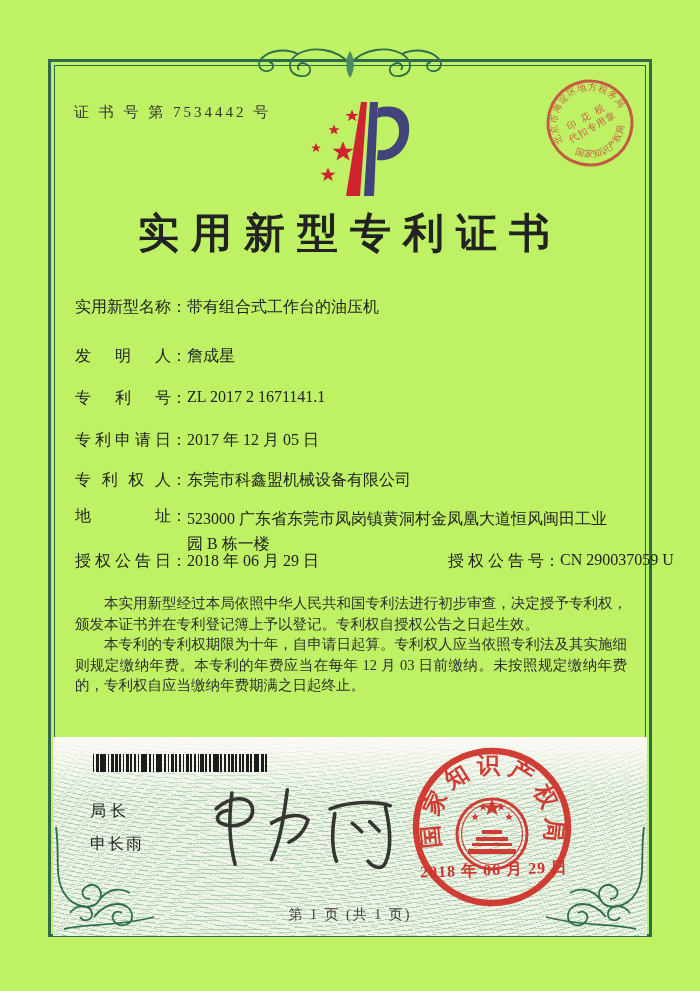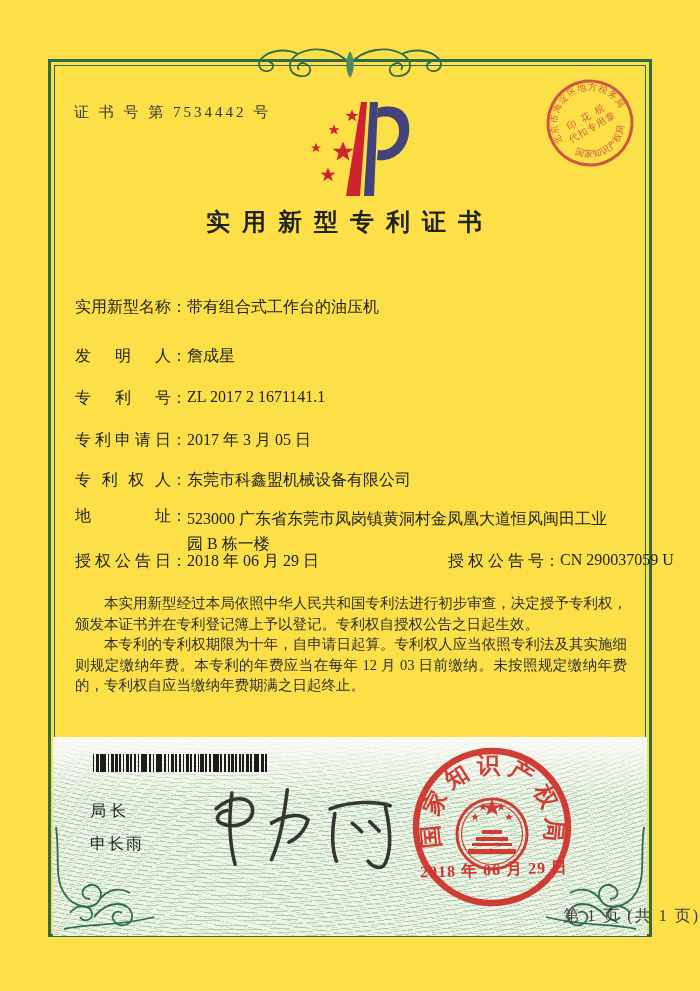--- a/index.html
+++ b/index.html
@@ -1,48 +1,48 @@
 <!DOCTYPE html>
 <html><head>
 <meta charset="utf-8">
 <style>
   html,body{margin:0;padding:0;}
   body{background:#e8e8e4;font-family:"Liberation Serif","DejaVu Serif",serif;}
-  .page{position:relative;width:700px;height:991px;margin:0 auto;background:#fde047;overflow:hidden;color:#2b2b2b;}
+  .page{position:relative;width:700px;height:991px;margin:0 auto;background:#bef264;overflow:hidden;color:#2b2b2b;}
   
   .frame{position:absolute;left:48px;top:59px;width:604px;height:878px;border:3px solid #2d6b4b;box-sizing:border-box;}
   .frame-inner{position:absolute;inset:3px;border:1px solid #2d6b4b;}
   
   .green-panel{position:absolute;left:53px;top:737px;width:594px;height:199px;background-color:#edf4e7;
     background-image:
       repeating-radial-gradient(900px 700px at 30% -560px, rgba(110,170,115,0) 0 4.5px, rgba(110,170,115,.45) 4.5px 5.5px),
       repeating-radial-gradient(900px 700px at 75% -540px, rgba(110,170,115,0) 0 5px, rgba(110,170,115,.30) 5px 6px);}
   .green-panel::before{content:"";position:absolute;inset:0;background:linear-gradient(180deg,#fcfbf6 0,rgba(252,251,246,.65) 20px,rgba(252,251,246,0) 60px);}
   .cert-no{position:absolute;left:74px;top:103px;font-size:15px;letter-spacing:3px;color:#333;}
   .logo{position:absolute;left:288px;top:100px;}
   .tax-stamp{position:absolute;left:535px;top:68px;opacity:.9;}
-  .title{position:absolute;left:0;top:206px;width:100%;text-align:center;font-size:24px;font-weight:700;letter-spacing:12px;color:#222;}
+  .title{position:absolute;left:0;top:206px;width:100%;text-align:center;font-size:41px;font-weight:700;letter-spacing:12px;color:#222;}
   .fieldrow{position:absolute;left:75px;font-size:16px;color:#222;white-space:nowrap;}
   .flabel{display:inline-block;width:96px;text-align:justify;text-align-last:justify;vertical-align:top;}
   .fcolon{display:inline-block;width:16px;vertical-align:top;}
   .fvalue{display:inline-block;vertical-align:top;}
   .fvalue.wrap{white-space:normal;width:426px;line-height:25px;}
   .grant-right{position:absolute;left:373px;top:0;}
   .body-text{position:absolute;left:75px;top:584px;width:552px;font-size:14.5px;line-height:20.6px;text-align:justify;color:#2e2e2e;margin-top:9px;}
   .body-text p{margin:0;text-indent:2em;}
   .barcode{position:absolute;left:93px;top:754px;width:174px;height:18px;
     background-image:
       repeating-linear-gradient(90deg,#1c1c1c 0 1.5px,transparent 1.5px 3.5px,#1c1c1c 3.5px 6px,transparent 6px 7.5px),
       repeating-linear-gradient(90deg,transparent 0 9px,#1c1c1c 9px 11px,transparent 11px 14px);}
   .signer-title{position:absolute;left:90px;top:801px;font-size:16px;letter-spacing:4px;color:#222;}
   .signer-name{position:absolute;left:90px;top:834px;font-size:16px;letter-spacing:2px;color:#222;}
   .signature{position:absolute;left:205px;top:778px;}
   .seal{position:absolute;left:407px;top:742px;opacity:.95;}
   .seal-date{position:absolute;left:405px;top:860px;width:178px;text-align:center;font-size:16px;font-weight:700;color:#cf342c;letter-spacing:1px;transform:rotate(-2deg);}
-  .footer{position:absolute;left:0;top:906px;width:100%;text-align:right;font-size:16px;letter-spacing:2px;color:#3a3a3a;}
+  .footer{position:absolute;left:0;top:906px;width:100%;text-align:center;font-size:14px;letter-spacing:2px;color:#3a3a3a;}
   .orn-top{position:absolute;left:250px;top:44px;}
   .orn-bl{position:absolute;left:50px;top:825px;}
   .orn-br{position:absolute;left:540px;top:825px;transform:scaleX(-1);}
   svg text{font-family:"Liberation Serif","DejaVu Serif",serif;}
 </style>
 </head>
 <body>
 
 <div class="page">
 
@@ -117,21 +117,21 @@
   <div class="fieldrow" style="top:346px">
     <span class="flabel">发明人</span><span class="fcolon">：</span><span class="fvalue">詹成星</span>
   </div>
   <div class="fieldrow" style="top:297px">
     <span class="flabel">实用新型名称</span><span class="fcolon">：</span><span class="fvalue">带有组合式工作台的油压机</span>
   </div>
   <div class="fieldrow" style="top:388px">
     <span class="flabel">专利号</span><span class="fcolon">：</span><span class="fvalue">ZL 2017 2 1671141.1</span>
   </div>
   <div class="fieldrow" style="top:430px">
-    <span class="flabel">专利申请日</span><span class="fcolon">：</span><span class="fvalue">2017 年 3 月 05 日</span>
+    <span class="flabel">专利申请日</span><span class="fcolon">：</span><span class="fvalue">2017 年 12 月 05 日</span>
   </div>
   <div class="fieldrow" style="top:470px">
     <span class="flabel">专利权人</span><span class="fcolon">：</span><span class="fvalue">东莞市科鑫盟机械设备有限公司</span>
   </div>
   <div class="fieldrow" style="top:506px">
     <span class="flabel">地址</span><span class="fcolon">：</span><span class="fvalue wrap">523000 广东省东莞市凤岗镇黄洞村金凤凰大道恒风闽田工业园 B 栋一楼</span>
   </div>
   <div class="fieldrow" style="top:551px;width:552px">
     <span>
       <span class="flabel">授权公告日</span><span class="fcolon">：</span><span class="fvalue">2018 年 06 月 29 日</span>

